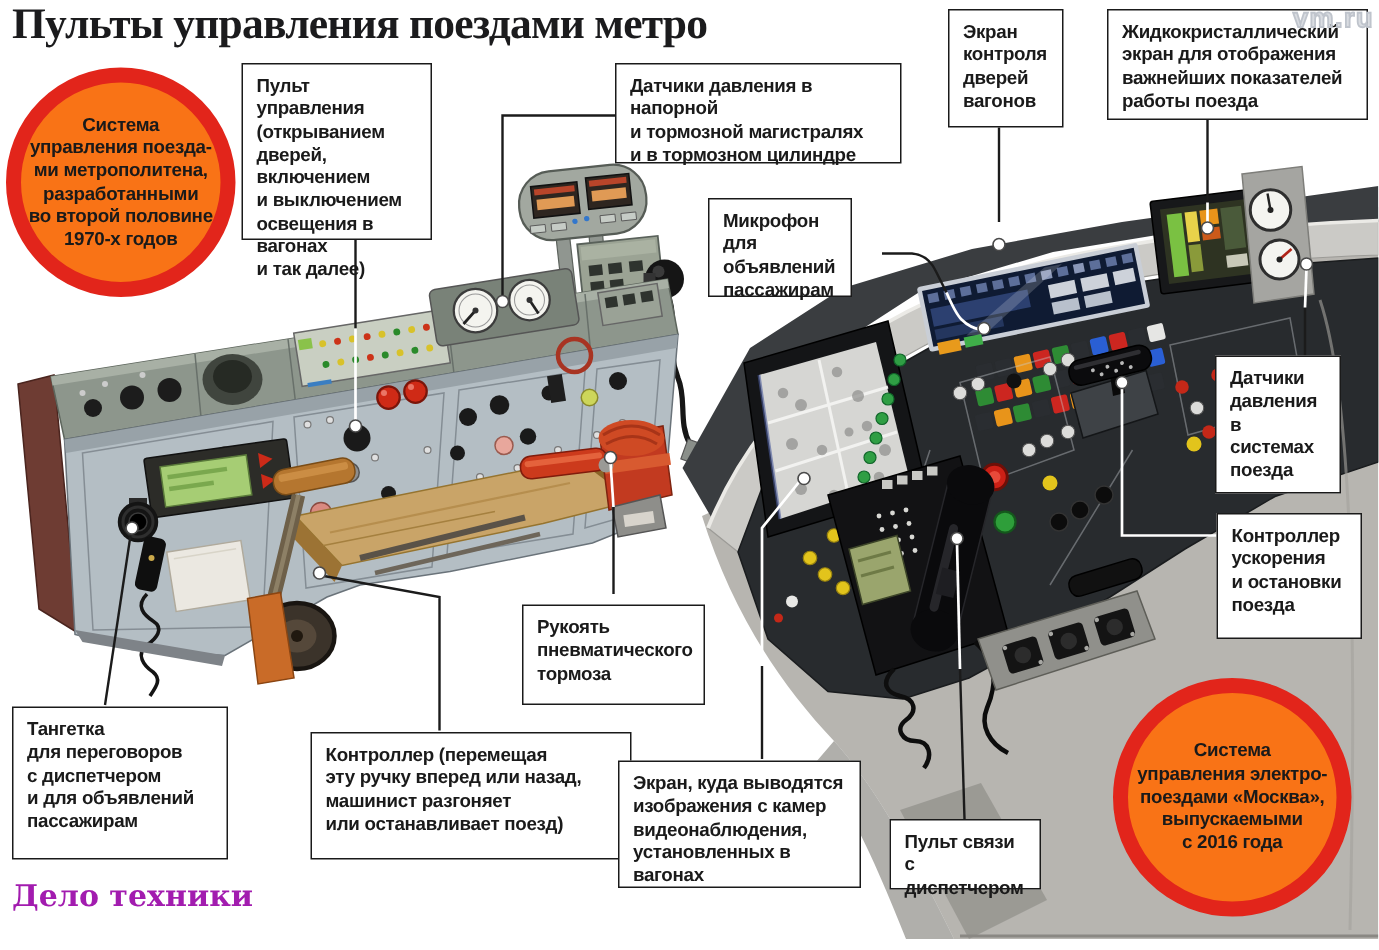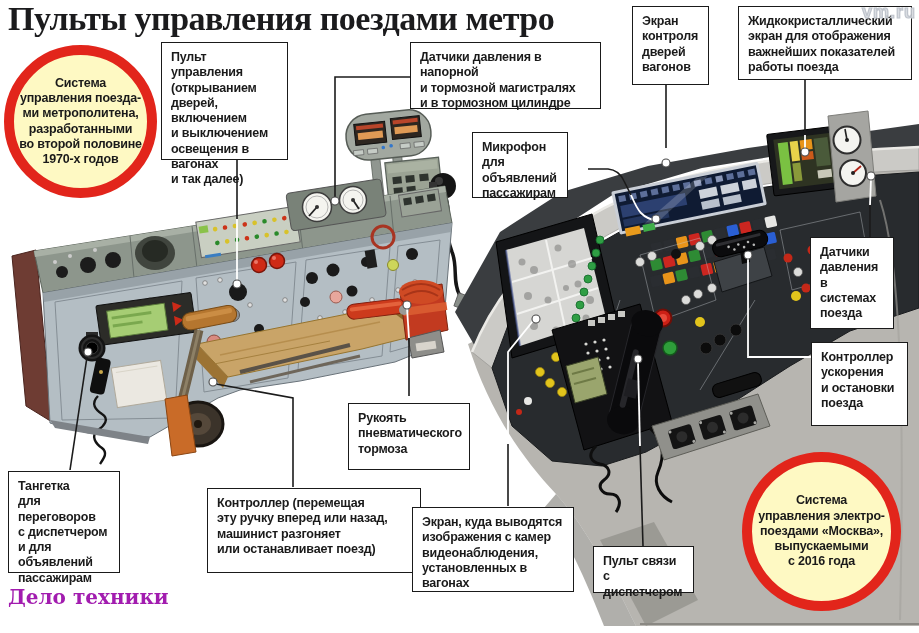--- a/index.html
+++ b/index.html
@@ -1,44 +1,44 @@
 <!DOCTYPE html>
 <html><head>
 <meta charset="utf-8">
 <style>
   html,body{margin:0;padding:0;background:#fff;}
   .stage{position:relative;width:919px;height:633px;background:#fff;overflow:hidden;
          font-family:"Liberation Sans",sans-serif;}
   .scene{position:absolute;left:0;top:0;z-index:1;}
   .page-title{position:absolute;left:8px;top:0px;z-index:3;
-    font-family:"Liberation Serif",serif;font-weight:bold;font-size:34px;
+    font-family:"Liberation Serif",serif;font-weight:bold;font-size:29px;
     letter-spacing:-0.5px;color:#1b1b1d;white-space:nowrap;}
   .watermark{position:absolute;right:3px;top:2px;z-index:3;
     font-weight:bold;font-size:18px;letter-spacing:1px;
     color:rgba(205,209,216,0.75);-webkit-text-stroke:1.2px #bfc4cc;}
   .footer-brand{position:absolute;left:8px;top:585px;z-index:3;
     font-family:"DejaVu Serif",serif;font-weight:bold;font-size:20px;color:#a21caf;}
   .callout{position:absolute;z-index:2;background:#fff;border:1.4px solid #1a1a1a;
     box-sizing:border-box;padding:7px 9px;font-size:12.5px;line-height:15.3px;
     font-weight:bold;color:#1a1a1a;white-space:pre-line;letter-spacing:-0.2px;}
-  .badge{position:absolute;z-index:2;background:#fef9c3;border:10px solid #e2251b;
+  .badge{position:absolute;z-index:2;background:#f97316;border:10px solid #e2251b;
     border-radius:50%;box-sizing:border-box;display:flex;align-items:center;
     justify-content:center;text-align:center;font-size:12.5px;line-height:15.2px;
     font-weight:bold;color:#1a1a1a;white-space:pre-line;letter-spacing:-0.2px;}
   .badge-old{left:4px;top:45px;width:153px;height:153px;}
   .badge-new{left:742px;top:452px;width:159px;height:159px;}
   .c1{left:161px;top:42px;width:127px;height:118px;}
   .c2{left:410px;top:42px;width:191px;height:67px;}
   .c3{left:632px;top:6px;width:77px;height:79px;}
   .c4{left:738px;top:6px;width:174px;height:74px;}
   .c5{left:472px;top:132px;width:96px;height:66px;}
   .c6{left:810px;top:237px;width:84px;height:92px;}
   .c7{left:811px;top:342px;width:97px;height:84px;}
   .c8{left:348px;top:403px;width:122px;height:67px;}
-  .c9{left:8px;top:471px;width:112px;height:102px;}
+  .c9{left:8px;top:471px;width:144px;height:102px;}
   .c10{left:207px;top:488px;width:214px;height:85px;}
   .c11{left:412px;top:507px;width:162px;height:85px;}
   .c12{left:593px;top:546px;width:101px;height:47px;}
 </style>
 </head>
 <body>
 
 <div class="stage">
 
 <svg class="scene" width="919" height="633" viewBox="0 0 919 633">

